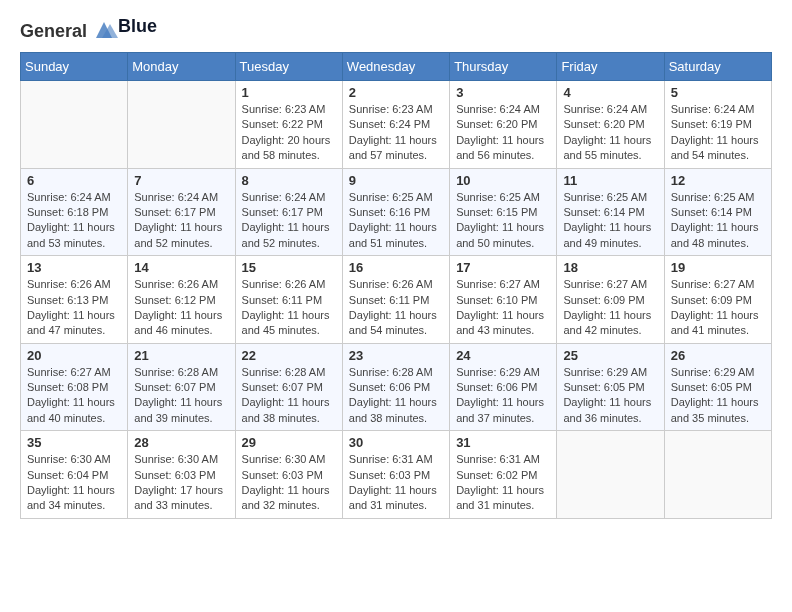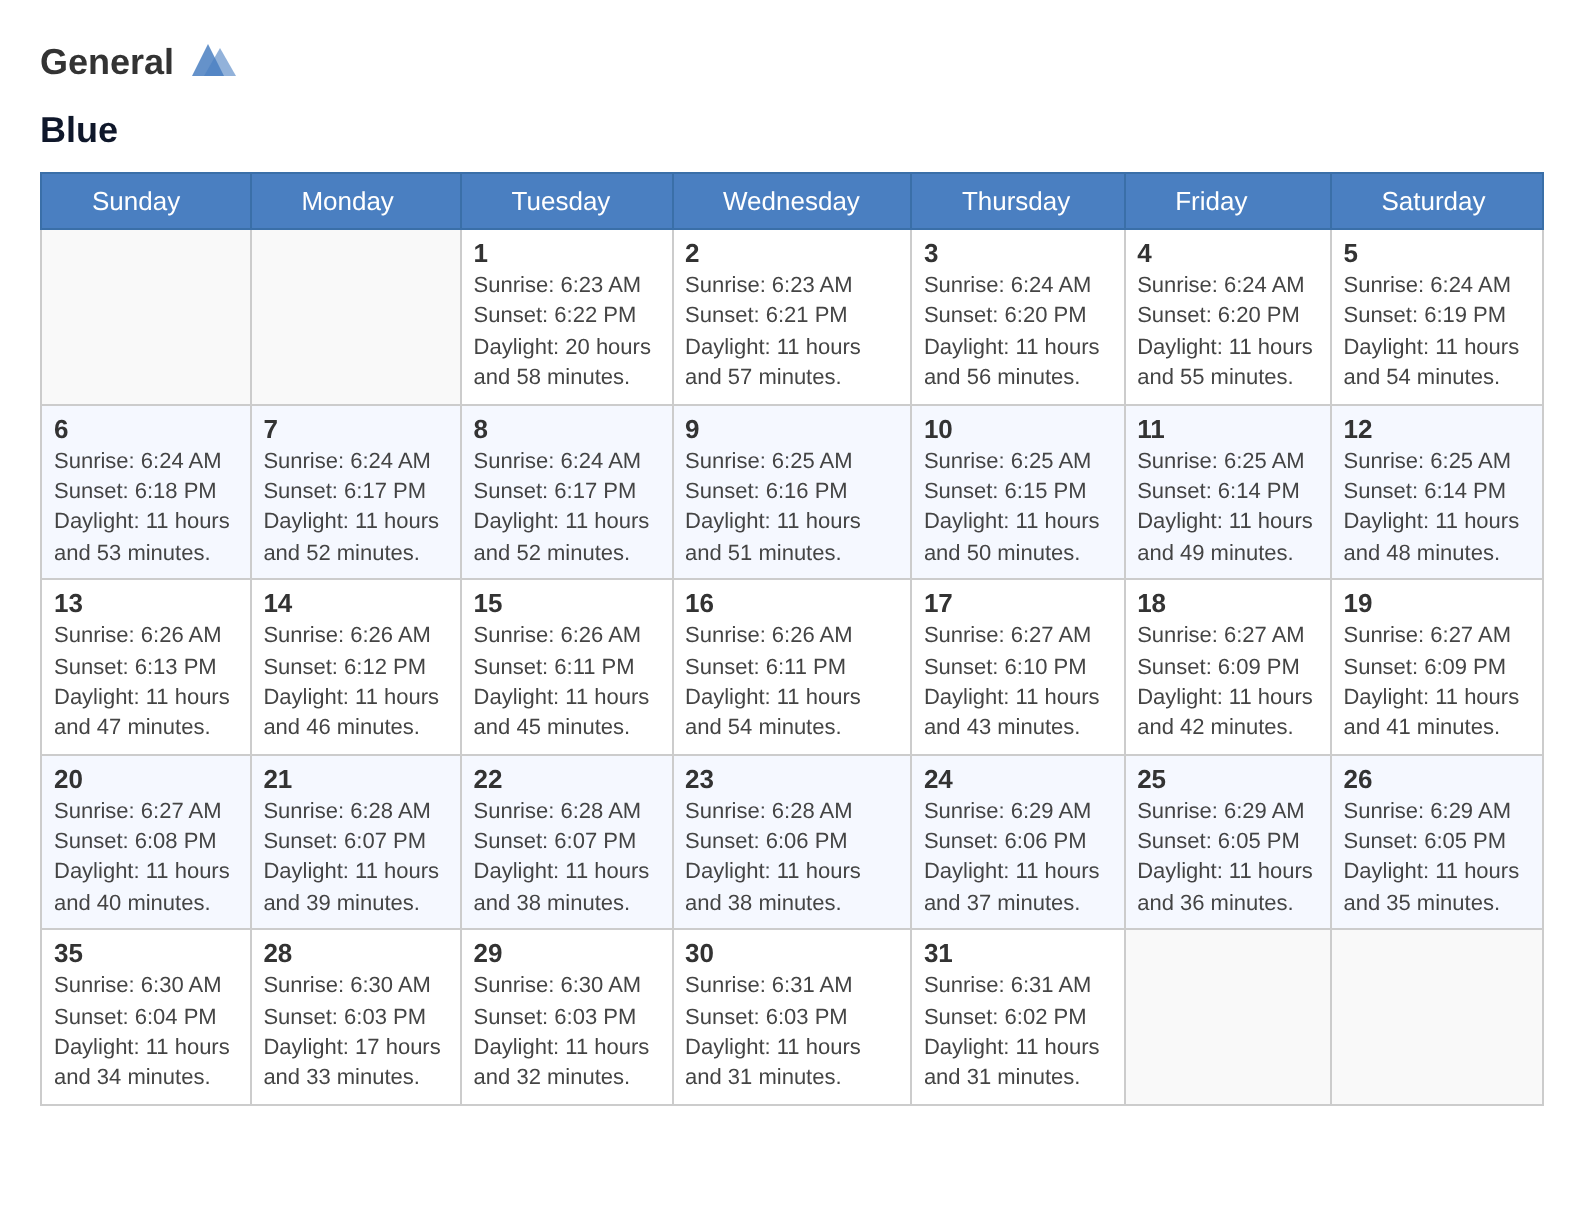--- a/index.html
+++ b/index.html
@@ -11,23 +11,22 @@
       padding: 20px;
     }
     .header {
       display: flex;
       justify-content: space-between;
       align-items: flex-start;
       margin-bottom: 10px;
     }
     .logo {
       display: flex;
-      flex-direction: column;
+      flex-direction: row;
       align-items: flex-start;
-      gap: 17px;
     }
     .logo-row {
       display: flex;
       align-items: center;
     }
     .title-section {
       text-align: right;
     }
     .month-title {
       font-size: 36px;
@@ -40,21 +39,21 @@
     }
     .calendar {
       width: 100%;
       border-collapse: collapse;
       font-size: 11px;
     }
     .calendar th {
       background-color: #4a7fc1;
       color: #fff;
       text-align: left;
-      padding: 6px 25px;
+      padding: 6px 4px;
       font-size: 13px;
       font-weight: normal;
       border: 1px solid #3a6fa8;
     }
     .calendar td {
       border: 1px solid #ccc;
       vertical-align: top;
       padding: 4px 6px;
       width: 107px;
       min-height: 80px;
@@ -123,21 +122,21 @@
         <div class="day-info">
           <span>Sunrise: 6:23 AM</span><br>
           <span>Sunset: 6:22 PM</span><br>
           <span>Daylight: 20 hours and 58 minutes.</span>
         </div>
       </td>
         <td>
         <span class="day-num">2</span>
         <div class="day-info">
           <span>Sunrise: 6:23 AM</span><br>
-          <span>Sunset: 6:21 PM</span><br>
+          <span>Sunset: 6:24 PM</span><br>
           <span>Daylight: 11 hours and 57 minutes.</span>
         </div>
       </td>
         <td>
         <span class="day-num">3</span>
         <div class="day-info">
           <span>Sunrise: 6:24 AM</span><br>
           <span>Sunset: 6:20 PM</span><br>
           <span>Daylight: 11 hours and 56 minutes.</span>
         </div>

